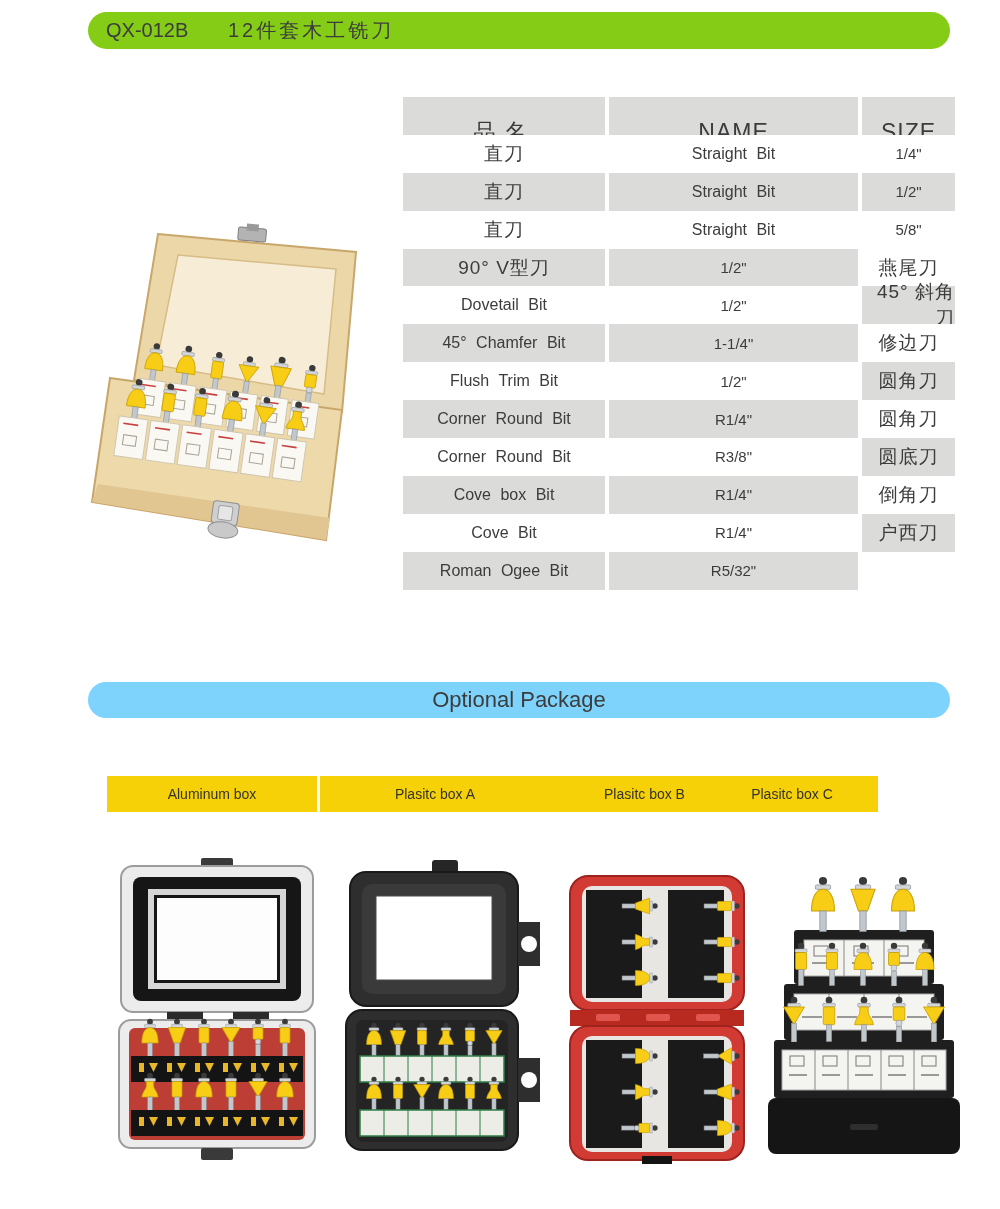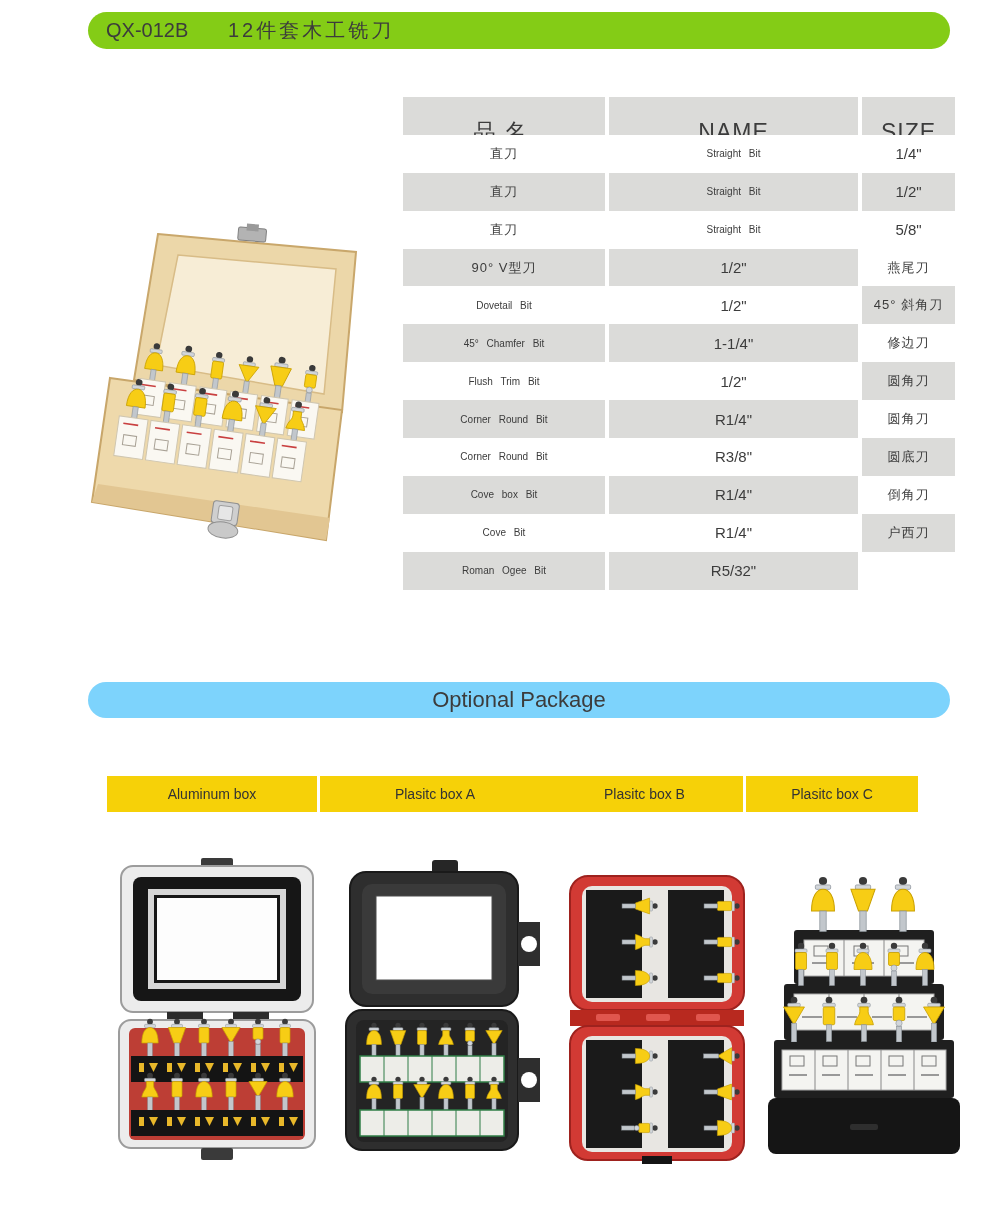--- a/index.html
+++ b/index.html
@@ -17,38 +17,38 @@
 
   
   .spec-table { position:absolute; left:403px; top:97px; width:552px;
                 display:grid; grid-template-columns:202px 249px 93px;
                 column-gap:4px; row-gap:0; grid-auto-rows:37.9px; }
   .cell { display:flex; align-items:center; justify-content:center; }
   .hcell { height:71px; background:#dbdbd9; font-size:23px; letter-spacing:1px; }
   .hcell.cn { letter-spacing:8px; }
   .row-even { background:#dbdbd9; }
   .row-odd { background:#ffffff; }
-  .c-cn { font-size:13px; letter-spacing:1px;text-align:right; }
-  .c-name { font-size:10px; word-spacing:5px; }
+  .c-cn { font-size:19px; letter-spacing:1px;text-align:right; }
+  .c-name { font-size:16px; word-spacing:5px; }
   .c-size { font-size:15px; }
 
   
   .opt-bar { position:absolute; left:88px; top:682px; width:862px; height:36px;
              background:#7dd3fc; border-radius:18px;
              display:flex; align-items:center; justify-content:center;
              font-size:22px; color:#3c3c3c; }
 
   
   .opt-label { position:absolute; top:776px; height:36px; background:#f6d108;
                display:flex; align-items:center; justify-content:center;
                font-size:14px; color:#333333; }
   .opt-0 { left:107px; width:210px; }
   .opt-1 { left:320px; width:230px; }
   .opt-2 { left:533px; width:210px;padding-left:13px; }
-  .opt-3 { left:746px; width:172px; }
+  .opt-3 { left:706px; width:172px; }
 
   .photo { position:absolute; }
   .photo svg { display:block; width:100%; height:100%; }
   .ph-main { left:72px;  top:222px; width:324px; height:320px; }
   .ph-alu  { left:115px; top:858px; width:205px; height:302px; }
   .ph-pa   { left:336px; top:860px; width:212px; height:300px; }
   .ph-pb   { left:556px; top:872px; width:202px; height:292px; }
   .ph-pc   { left:758px; top:868px; width:212px; height:300px; }
   .defs-hidden { position:absolute; width:0; height:0; overflow:hidden; }
 </style>

